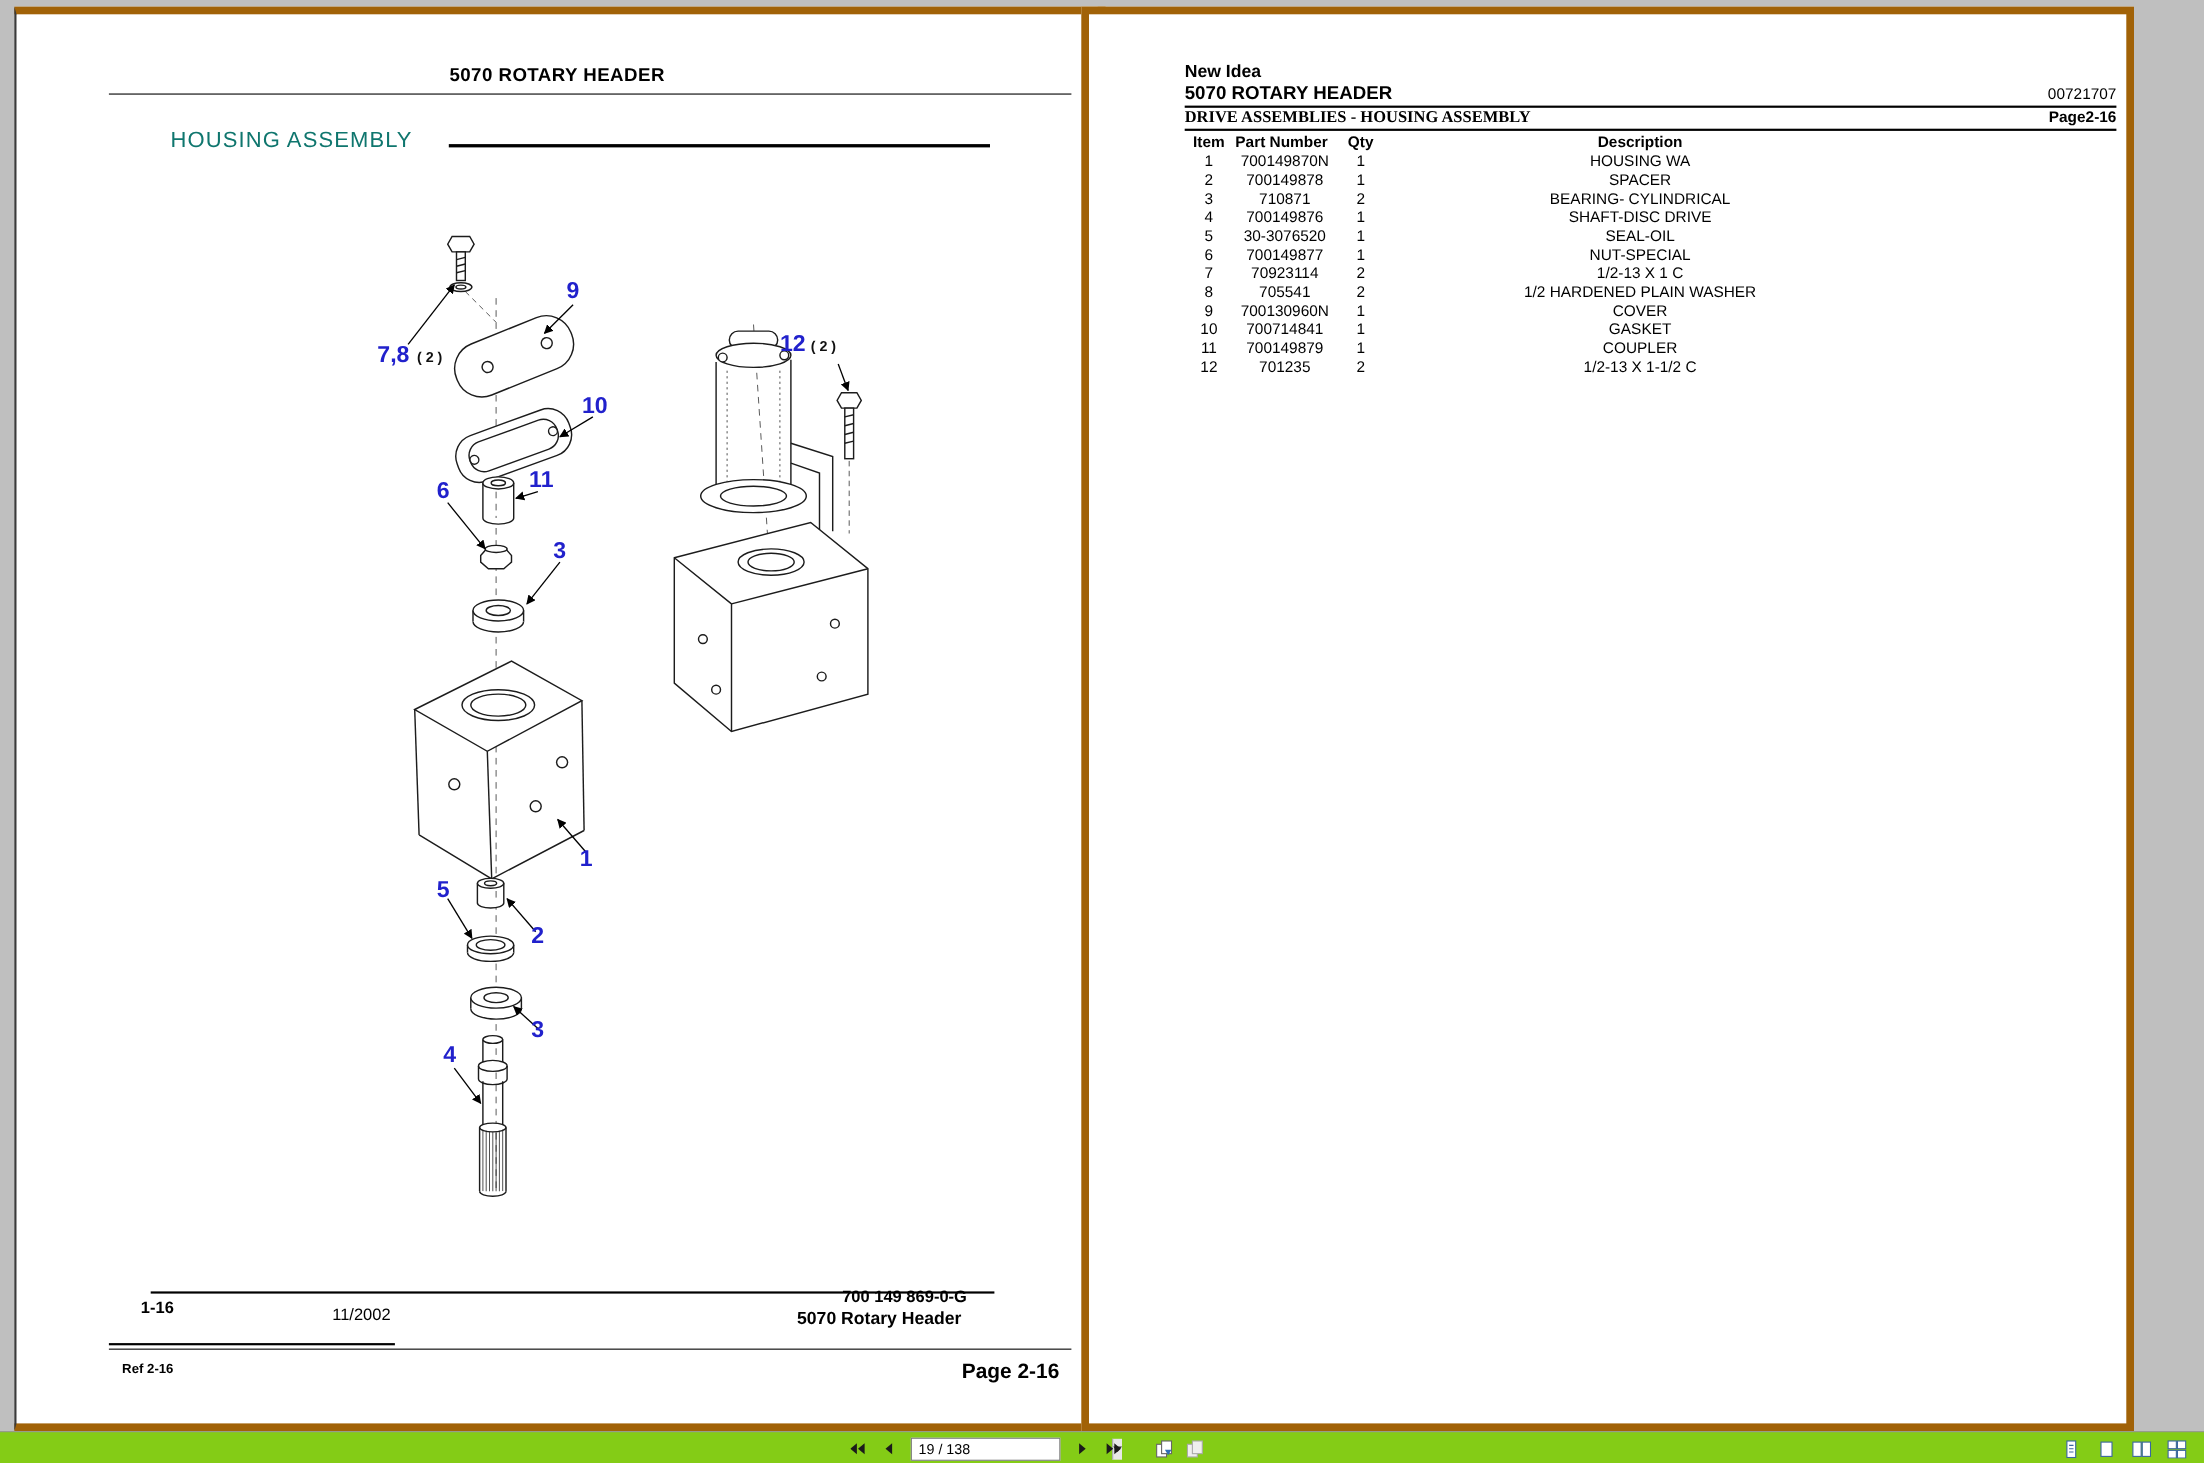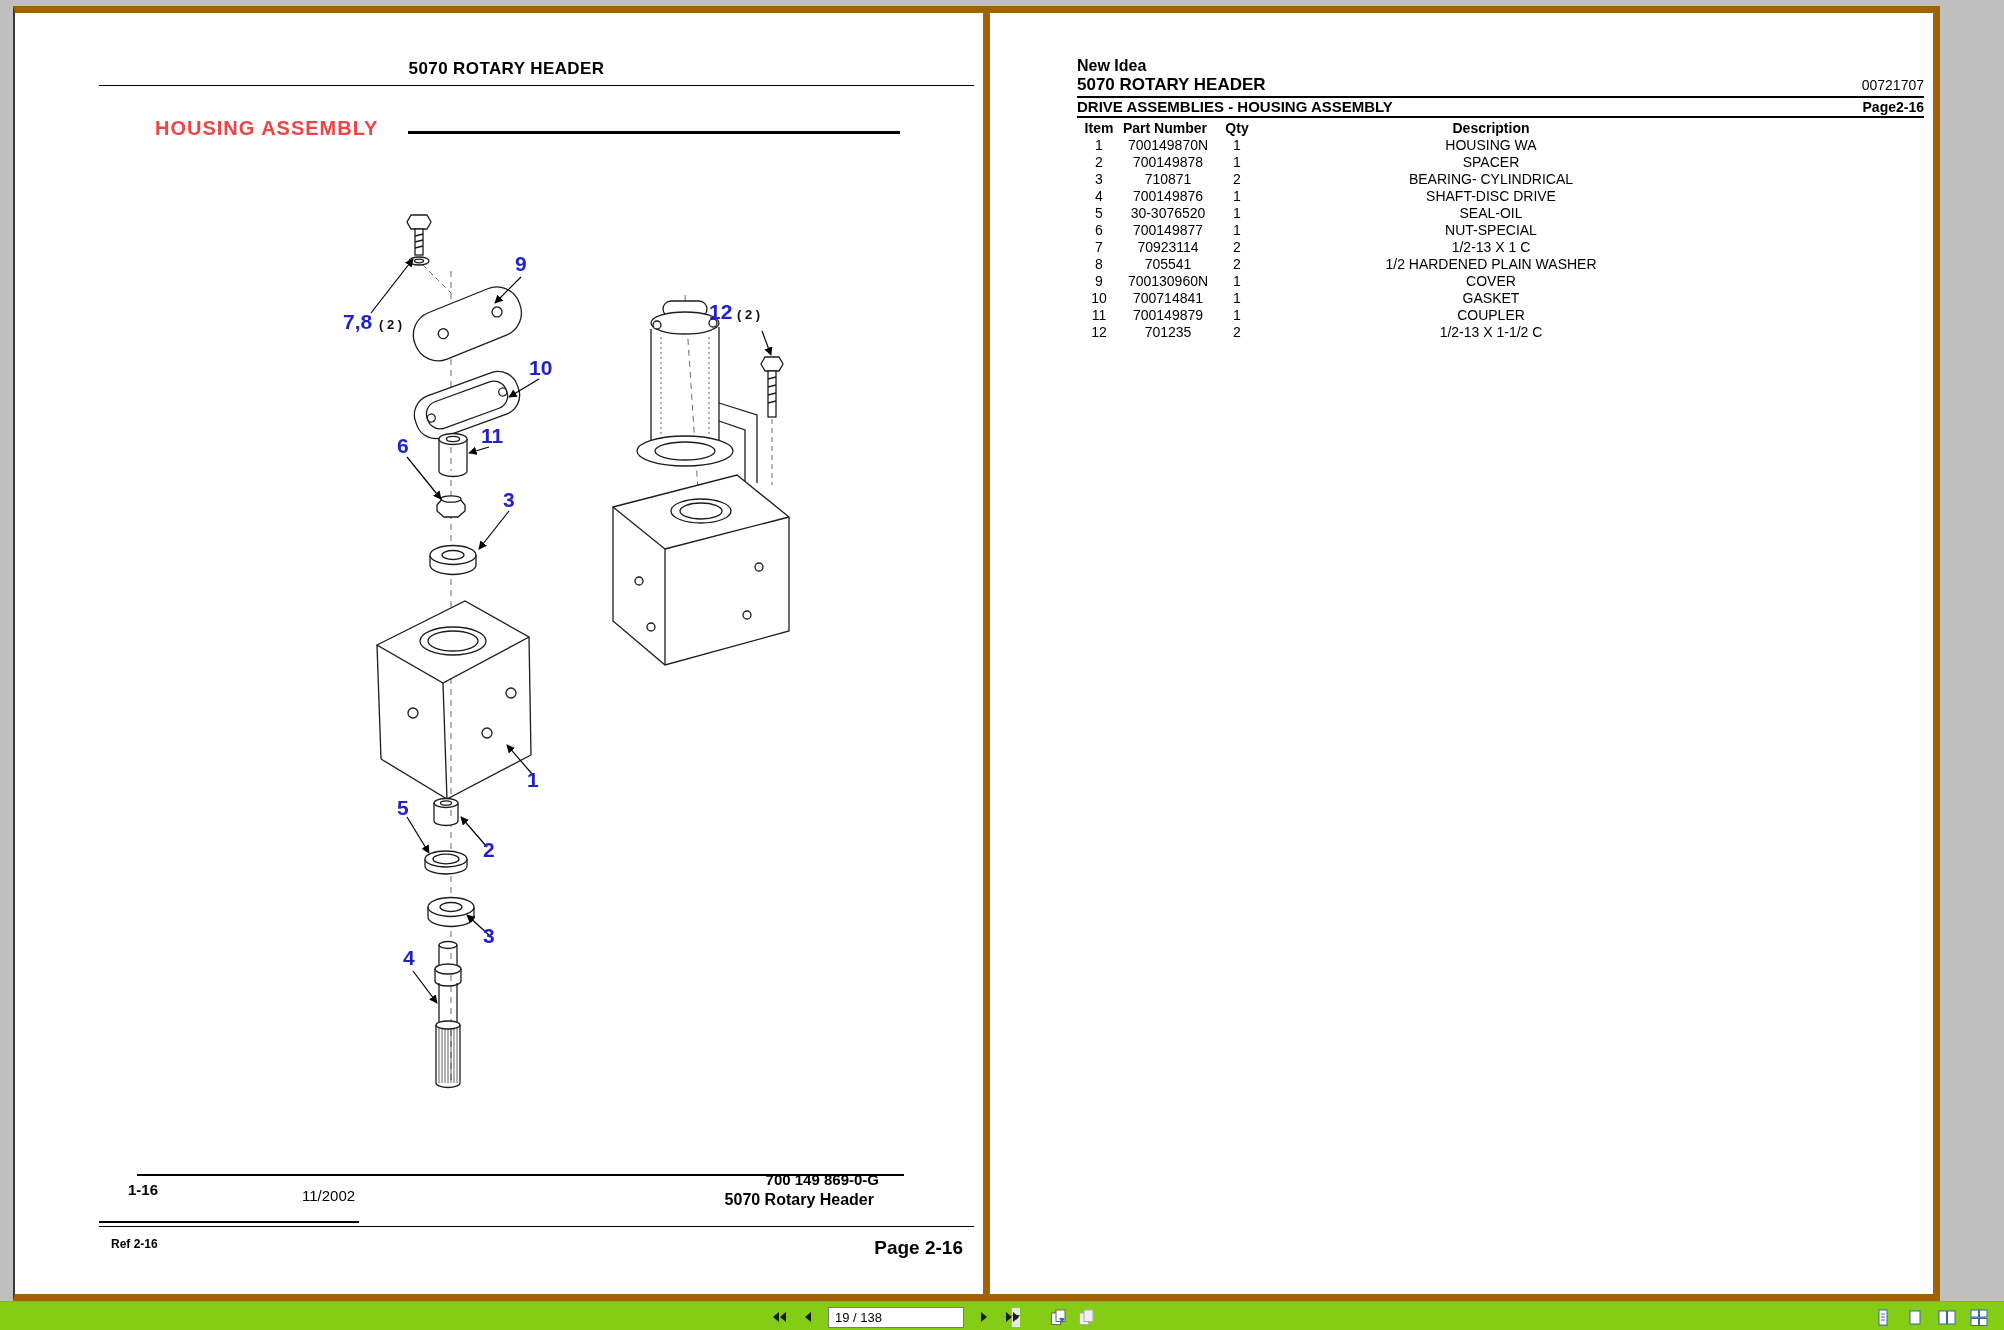--- a/index.html
+++ b/index.html
@@ -13,22 +13,22 @@
     position:absolute; top:6px; height:1295px; background:#ffffff;
     border:7px solid #a16207; box-sizing:border-box;
   }
   .left-page  { left:13px;  width:992px; border-left:2px solid #3a3a3a; }
   .right-page { left:983px; width:957px; }
 
   
   .lp-title { position:absolute; top:46px; left:0; width:100%; text-align:center;
               font-size:17px; font-weight:bold; letter-spacing:.4px; color:#000; }
   .lp-title-rule { position:absolute; top:72px; left:84px; width:875px; height:1px; background:#000; }
-  .lp-heading { position:absolute; top:104px; left:140px; font-size:20px; font-weight:bold;
-                letter-spacing:1px; color:#ef4444; }
+  .lp-heading { position:absolute; top:104px; left:140px; font-size:20px; font-weight:normal;
+                letter-spacing:1px; color:#0f766e; }
   .lp-heading-rule { position:absolute; top:118px; left:393px; width:492px; height:3px; background:#000; }
   .diagram { position:absolute; top:140px; left:0; width:992px; height:975px; }
   .diagram text { font-family:"Liberation Sans", sans-serif; font-weight:bold; }
   .co { font-size:21px; fill:#2121cc; }
   .co-qty { font-size:13px; fill:#101010; }
 
   .lp-foot-rule1 { position:absolute; top:1161px; left:122px; width:767px; height:2px; background:#000; }
   .lp-foot-pageref { position:absolute; top:1168px; left:113px; font-size:15px; font-weight:bold; }
   .lp-foot-date { position:absolute; top:1174px; left:287px; font-size:15px; font-weight:normal; }
   .lp-foot-docnum { position:absolute; top:1158px; right:119px; font-size:15px; font-weight:bold; }
@@ -38,21 +38,21 @@
   .lp-foot-ref  { position:absolute; top:1224px; left:96px;  font-size:12px; font-weight:bold; }
   .lp-foot-page { position:absolute; top:1224px; right:35px; font-size:19px; font-weight:bold; }
 
   
   .rp-content { position:absolute; top:44px; left:87px; right:9px; }
   .rp-brand { font-size:16px; font-weight:bold; line-height:18px; }
   .rp-row { display:flex; justify-content:space-between; align-items:baseline;
             border-bottom:2px solid #000; padding-bottom:1px; }
   .rp-model { font-size:17px; font-weight:bold; }
   .rp-docid { font-size:14px; }
-  .rp-section { font-size:15px; font-weight:bold; }
+  .rp-section { font-size:15px; font-weight:bold;font-family:Liberation Serif, serif; }
   .rp-pagenum { font-size:14px; font-weight:bold; }
   .parts-table { border-collapse:collapse; table-layout:fixed; width:646px; margin-top:2px; }
   .parts-table th, .parts-table td { font-size:14px; line-height:17px; padding:0;
             white-space:nowrap; text-align:center; font-weight:normal; vertical-align:top; }
   .parts-table th { font-weight:bold; }
   .col-item { width:44px; padding-left:5px; }
   .col-part { width:92px; text-align:right; padding-right:4px; }
   .parts-table th.col-part { text-align:left; padding-left:2px; }
   .col-qty  { width:44px; padding-left:10px; }
   .col-desc { padding-left:2px; }

